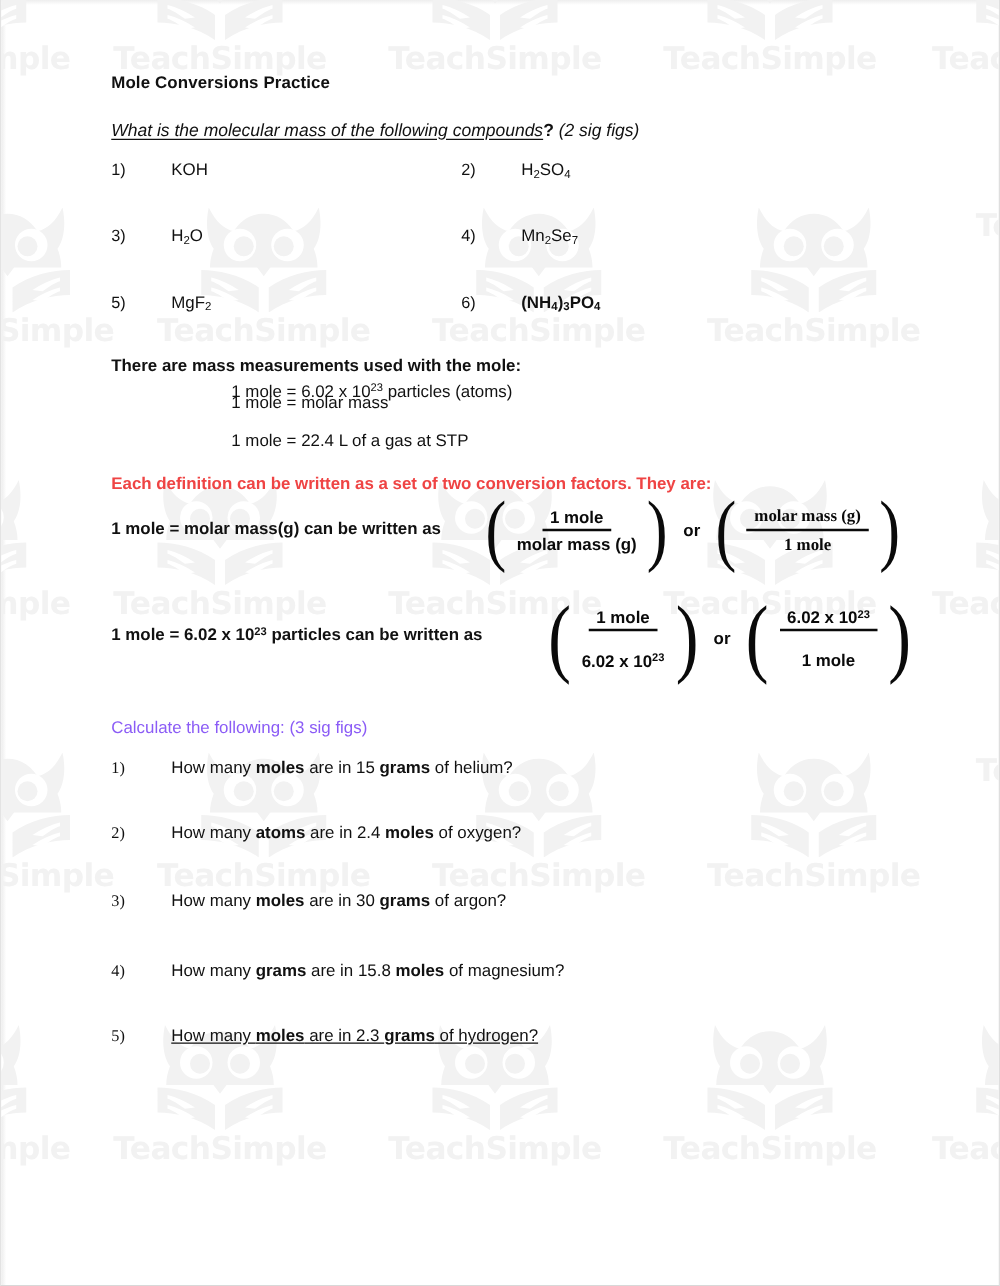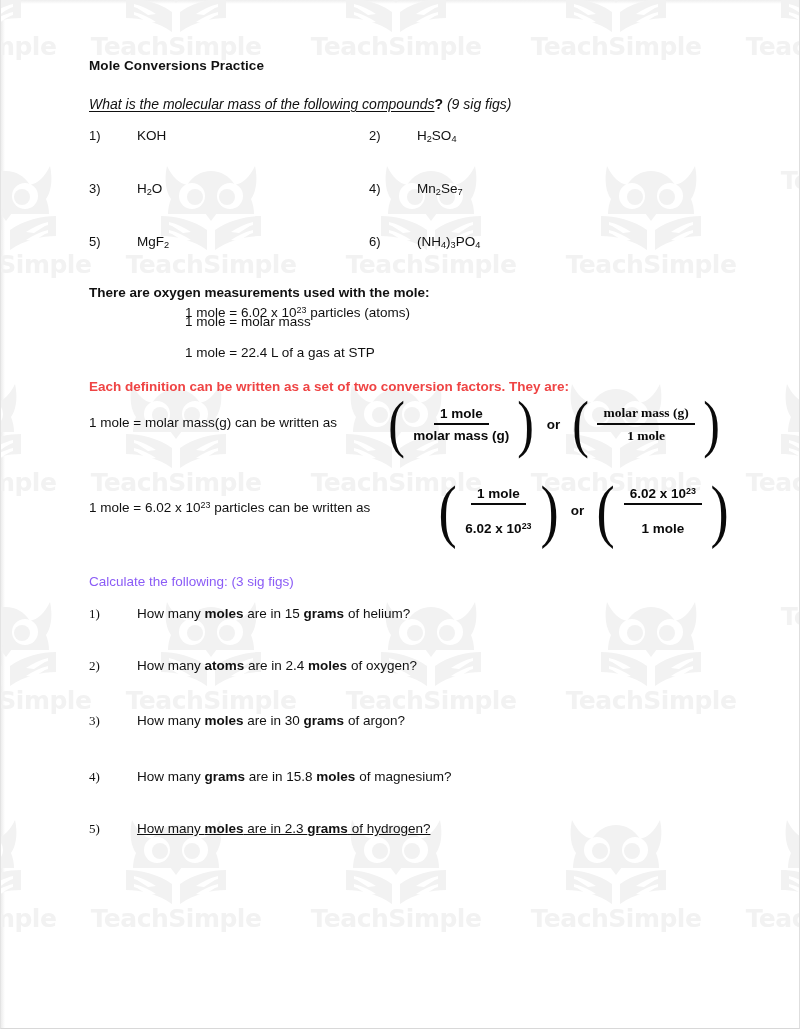--- a/index.html
+++ b/index.html
@@ -139,21 +139,21 @@
   .defs-head {
     left: 88px;
     top: 379px;
     font-size: 13.5px;
     font-weight: 700;
     color: #ef4444;
   }
 
   .cf-label {
     font-size: 13.5px;
-    font-weight: 400;
+    font-weight: 700;
     color: #111111;
     white-space: nowrap;
   }
 
   
   .cfgroup {
     display: flex;
     align-items: center;
     white-space: nowrap;
   }
@@ -665,39 +665,39 @@
         <div class="wmtext">TeachSimple</div>
       </div>
     </div>
 
   <div id="content">
 
     <div class="abs doc-title">Mole Conversions Practice</div>
 
     <div class="abs prompt">
       <span class="u">What is the molecular mass of the following compounds</span><span class="q">?</span>
-      <span>(9 sig figs)</span>
+      <span>(2 sig figs)</span>
     </div>
 
     <div id="compound-list">
         <div class="abs cnum" style="left: 88px; top: 128px;">1)</div>
         <div class="abs cform" style="left: 136px; top: 128px;">KOH</div>
         <div class="abs cnum" style="left: 368px; top: 128px;">2)</div>
         <div class="abs cform" style="left: 416px; top: 128px;">H<sub>2</sub>SO<sub>4</sub></div>
         <div class="abs cnum" style="left: 88px; top: 181px;">3)</div>
         <div class="abs cform" style="left: 136px; top: 181px;">H<sub>2</sub>O</div>
         <div class="abs cnum" style="left: 368px; top: 181px;">4)</div>
         <div class="abs cform" style="left: 416px; top: 181px;">Mn<sub>2</sub>Se<sub>7</sub></div>
         <div class="abs cnum" style="left: 88px; top: 234px;">5)</div>
         <div class="abs cform" style="left: 136px; top: 234px;">MgF<sub>2</sub></div>
         <div class="abs cnum" style="left: 368px; top: 234px;">6)</div>
-        <div class="abs cform" style="left: 416px; top: 234px;">(NH<sub>4</sub>)<sub>3</sub>PO<sub>4</sub></div>
-      </div>
-
-    <div class="abs meas-head">There are oxygen measurements used with the mole:</div>
+        <div class="abs cform" style="left: 416px; top: 234px; font-weight: bold;">(NH<sub>4</sub>)<sub>3</sub>PO<sub>4</sub></div>
+      </div>
+
+    <div class="abs meas-head">There are mass measurements used with the mole:</div>
     <div id="measure-lines">
         <div class="abs meas-line" style="top: 305px;">1 mole = 6.02 x 10<sup>23</sup> particles (atoms)</div>
         <div class="abs meas-line" style="top: 314px;">1 mole = molar mass</div>
         <div class="abs meas-line" style="top: 345px;">1 mole = 22.4 L of a gas at STP</div>
       </div>
 
     <div class="abs defs-head">Each definition can be written as a set of two conversion factors. They are:</div>
 
     <div class="abs cf-label" style="left:88px; top:415px;">1 mole = molar mass(g) can be written as</div>
 

